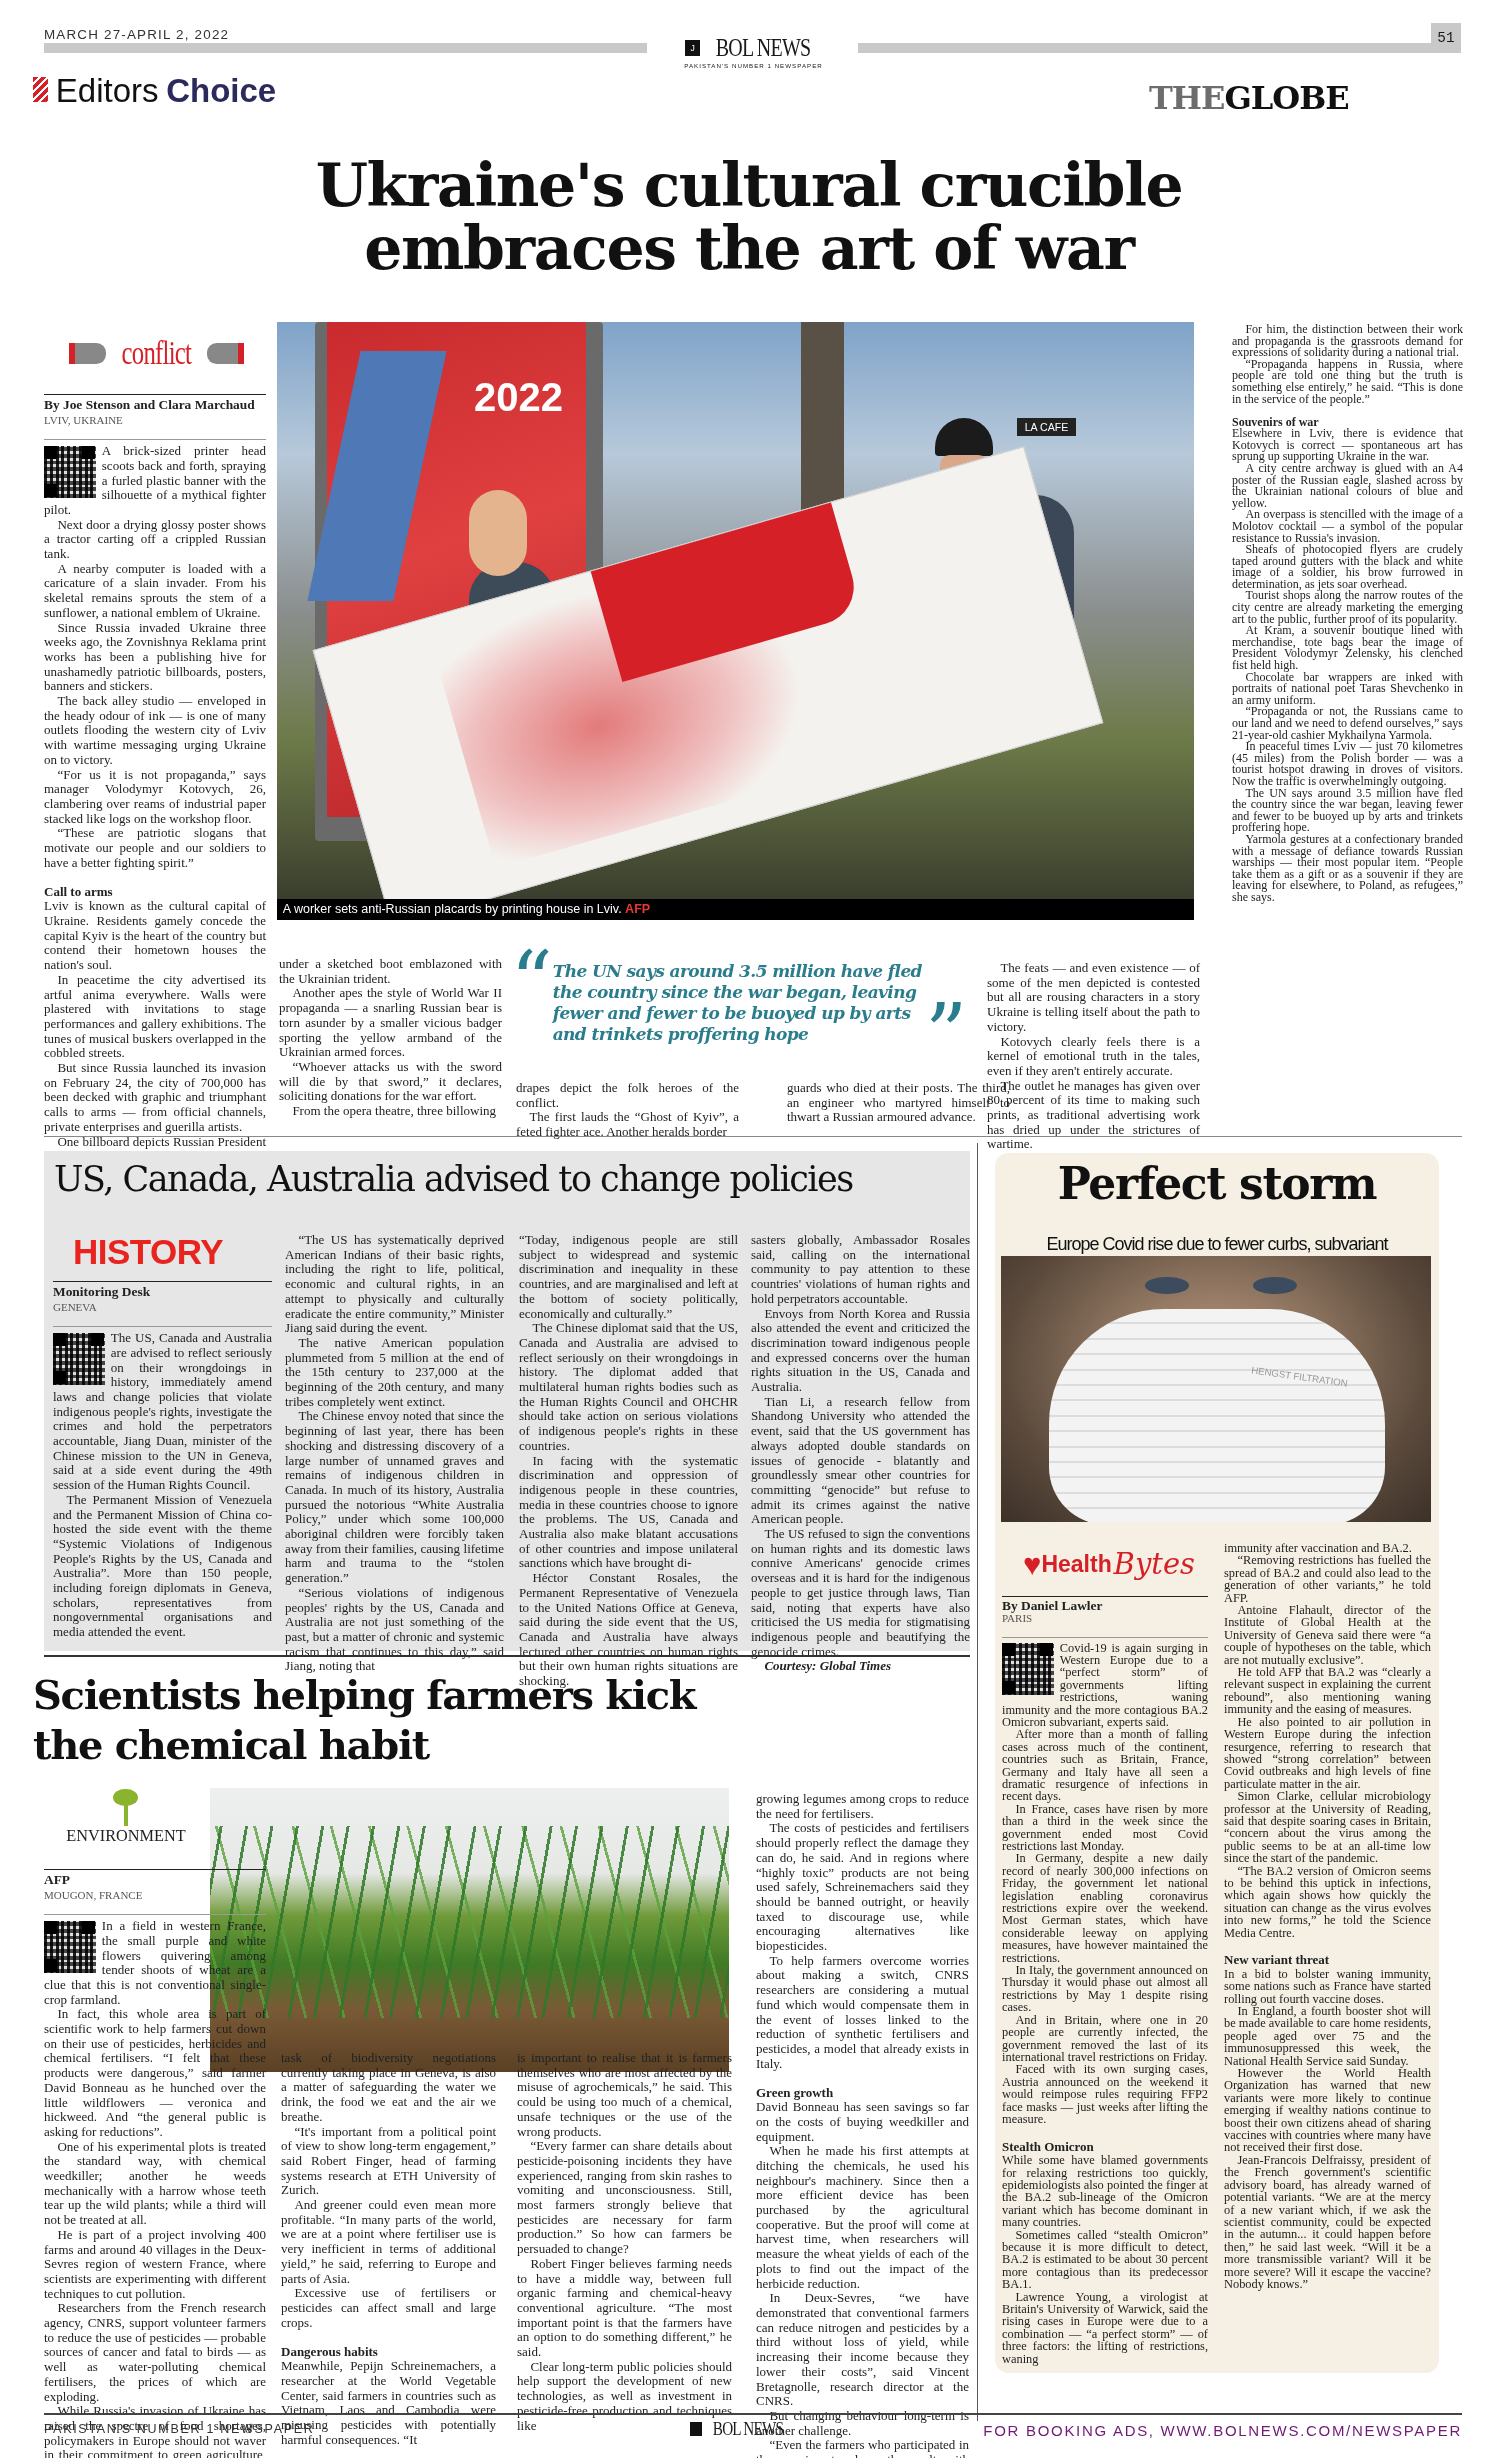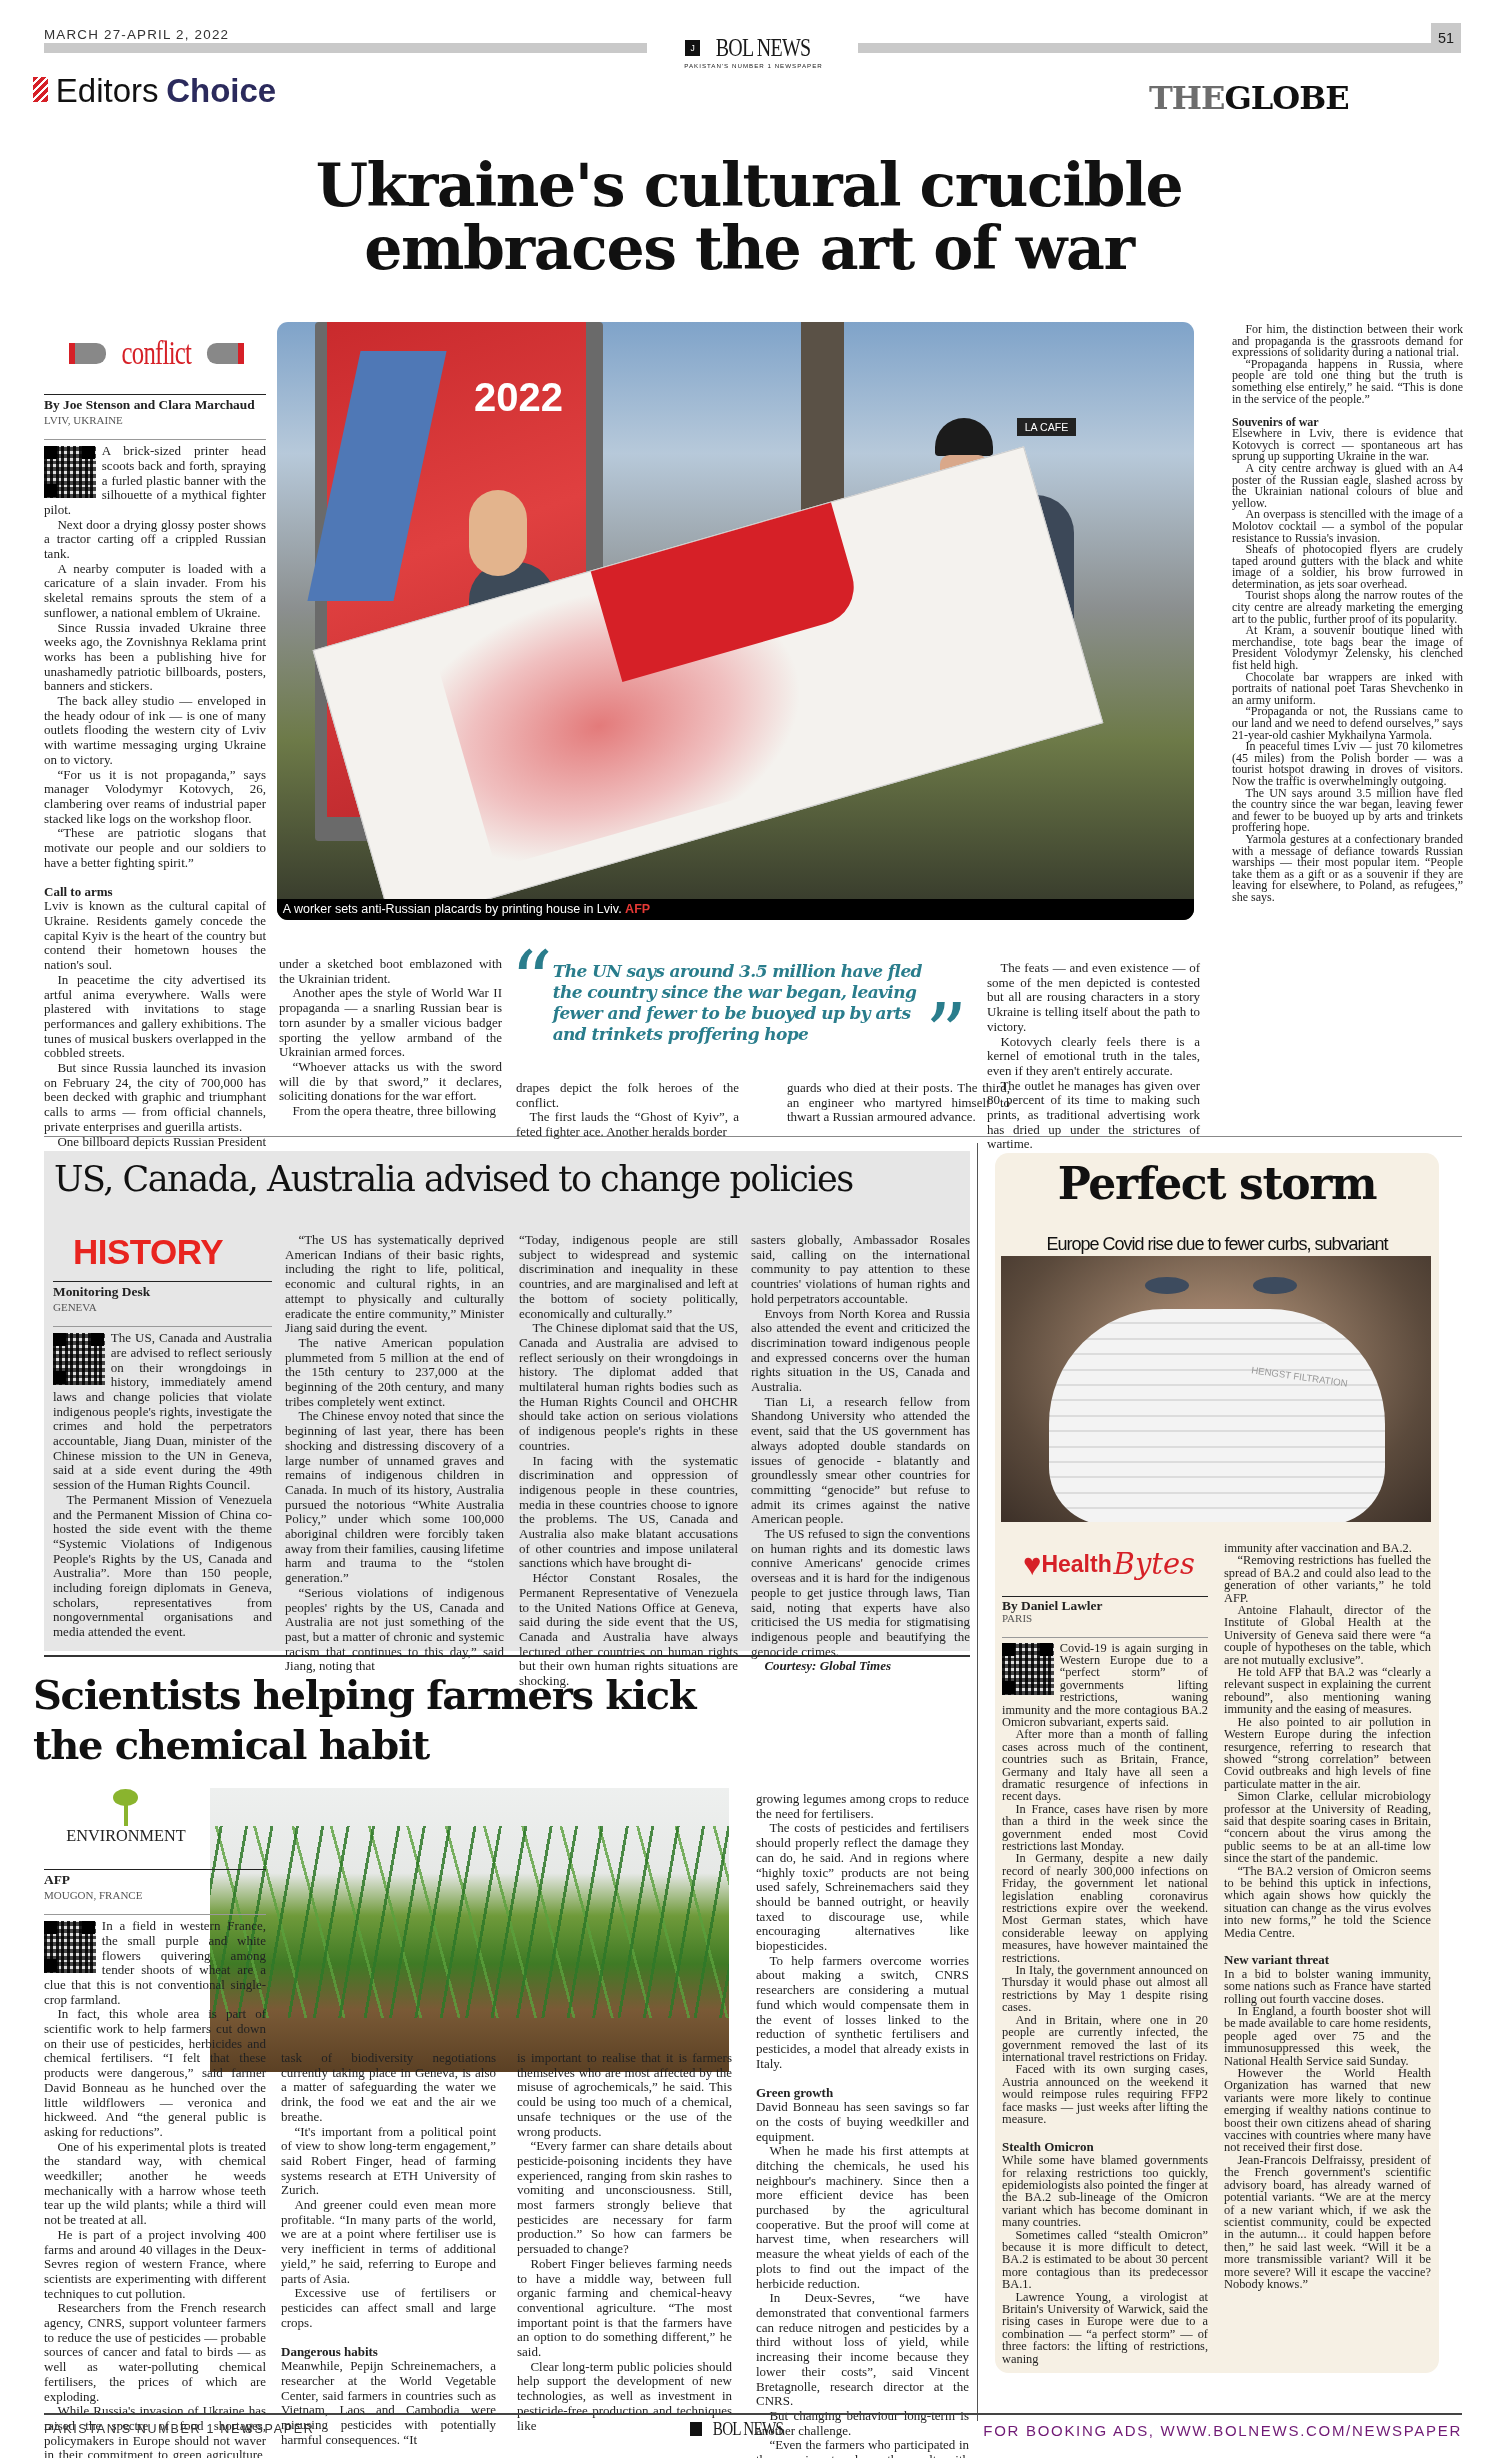--- a/index.html
+++ b/index.html
@@ -23,21 +23,21 @@
   .rule { position: absolute; background: #555; }
   .topbar { font-family: "Liberation Sans", sans-serif; }
 </style>
 </head>
 <body>
 
 <div class="abs topbar" style="left:44px;top:27px;font-size:13.4px;letter-spacing:1.2px;color:#333;">MARCH 27-APRIL 2, 2022</div>
 <div class="abs" style="left:44px;top:43px;width:603px;height:9.6px;background:#c9c9c9;"></div>
 <div class="abs" style="left:858px;top:43px;width:603px;height:9.6px;background:#c9c9c9;"></div>
 <div class="abs" style="left:1431px;top:23px;width:30px;height:29px;background:#c9c9c9;display:flex;align-items:center;justify-content:center;">
-  <span style="font-family:Liberation Sans, sans-serif;font-size:14.4px;">51</span>
+  <span style="font-family:Liberation Mono, monospace;font-size:14.4px;">51</span>
 </div>
 <div class="abs" style="left:674px;top:34px;width:159px;text-align:center;">
   <div style="display:flex;align-items:center;justify-content:center;gap:3.8px;">
     <span style="display:inline-block;width:14.4px;height:16.3px;background:#111;color:#fff;font-size:8.6px;font-family:'Liberation Sans',sans-serif;line-height:16.3px;">J</span>
     <span style="font-family:'Liberation Serif',serif;font-size:25px;letter-spacing:-1px;transform:scaleX(0.8);display:inline-block;">BOL NEWS</span>
   </div>
   <div style="font-family:'Liberation Sans',sans-serif;font-size:6.2px;letter-spacing:1px;">PAKISTAN'S NUMBER 1 NEWSPAPER</div>
 </div>
 
 <div class="abs" style="left:29px;top:72px;display:flex;align-items:center;">
@@ -73,21 +73,21 @@
   <p>The back alley studio — enveloped in the heady odour of ink — is one of many outlets flooding the western city of Lviv with wartime messaging urging Ukraine on to victory.</p>
   <p>“For us it is not propaganda,” says manager Volodymyr Kotovych, 26, clambering over reams of industrial paper stacked like logs on the workshop floor.</p>
   <p>“These are patriotic slogans that motivate our people and our soldiers to have a better fighting spirit.”</p>
   <h4>Call to arms</h4>
   <p class="noind">Lviv is known as the cultural capital of Ukraine. Residents gamely concede the capital Kyiv is the heart of the country but contend their hometown houses the nation's soul.</p>
   <p>In peacetime the city advertised its artful anima everywhere. Walls were plastered with invitations to stage performances and gallery exhibitions. The tunes of musical buskers overlapped in the cobbled streets.</p>
   <p>But since Russia launched its invasion on February 24, the city of 700,000 has been decked with graphic and triumphant calls to arms — from official channels, private enterprises and guerilla artists.</p>
   <p>One billboard depicts Russian President Vladimir Putin's crumpled face in the dirt</p>
 </div>
 
-<div class="abs" style="left:277px;top:322px;width:917px;height:598px;overflow:hidden;background:linear-gradient(180deg,#7fa3c9 0%,#b7c9da 22%,#8b8f8f 48%,#6d7a48 70%,#33362a 100%);border-radius:11px;">
+<div class="abs" style="left:277px;top:322px;width:917px;height:598px;overflow:hidden;background:linear-gradient(180deg,#7fa3c9 0%,#b7c9da 22%,#8b8f8f 48%,#6d7a48 70%,#33362a 100%);">
   <div style="position:absolute;left:38px;top:0;width:288px;height:519px;background:#6a6a6a;border-radius:3.8px;">
     <div style="position:absolute;left:11.5px;top:0;width:259px;height:495px;background:linear-gradient(160deg,#c92a2d,#e04040 45%,#b8252a);"></div>
     <div style="position:absolute;left:159px;top:53px;font-family:'Liberation Sans',sans-serif;font-weight:bold;font-size:40px;color:#fff;">2022</div>
     <div style="position:absolute;left:19px;top:29px;width:86px;height:250px;background:#4f78b6;transform:skewX(-12deg);"></div>
     <div style="position:absolute;left:154px;top:240px;width:86px;height:255px;background:#3d4a58;border-radius:38px 38px 0 0;"></div>
     <div style="position:absolute;left:154px;top:168px;width:58px;height:86px;background:#e3b48d;border-radius:29px;"></div>
   </div>
   <div style="position:absolute;left:524px;top:0;width:43px;height:346px;background:#5a5146;"></div>
   <div style="position:absolute;left:740px;top:96px;background:#222;color:#fff;font-family:'Liberation Sans',sans-serif;font-size:10.6px;padding:2.9px 7.7px;">LA CAFE</div>
   <div style="position:absolute;left:567px;top:96px;width:250px;height:307px;">

